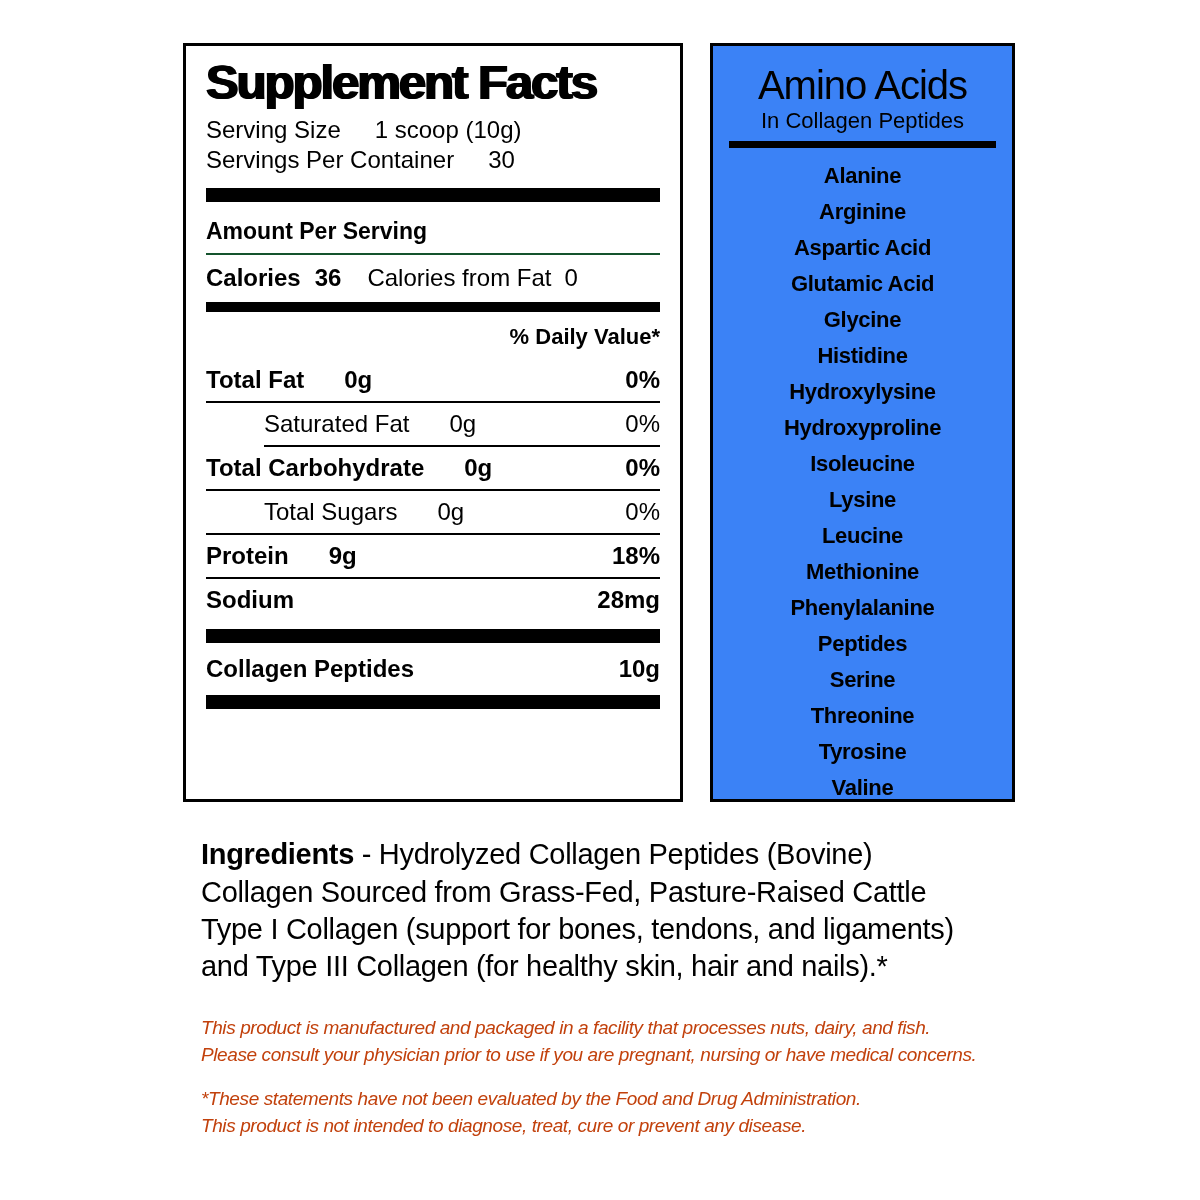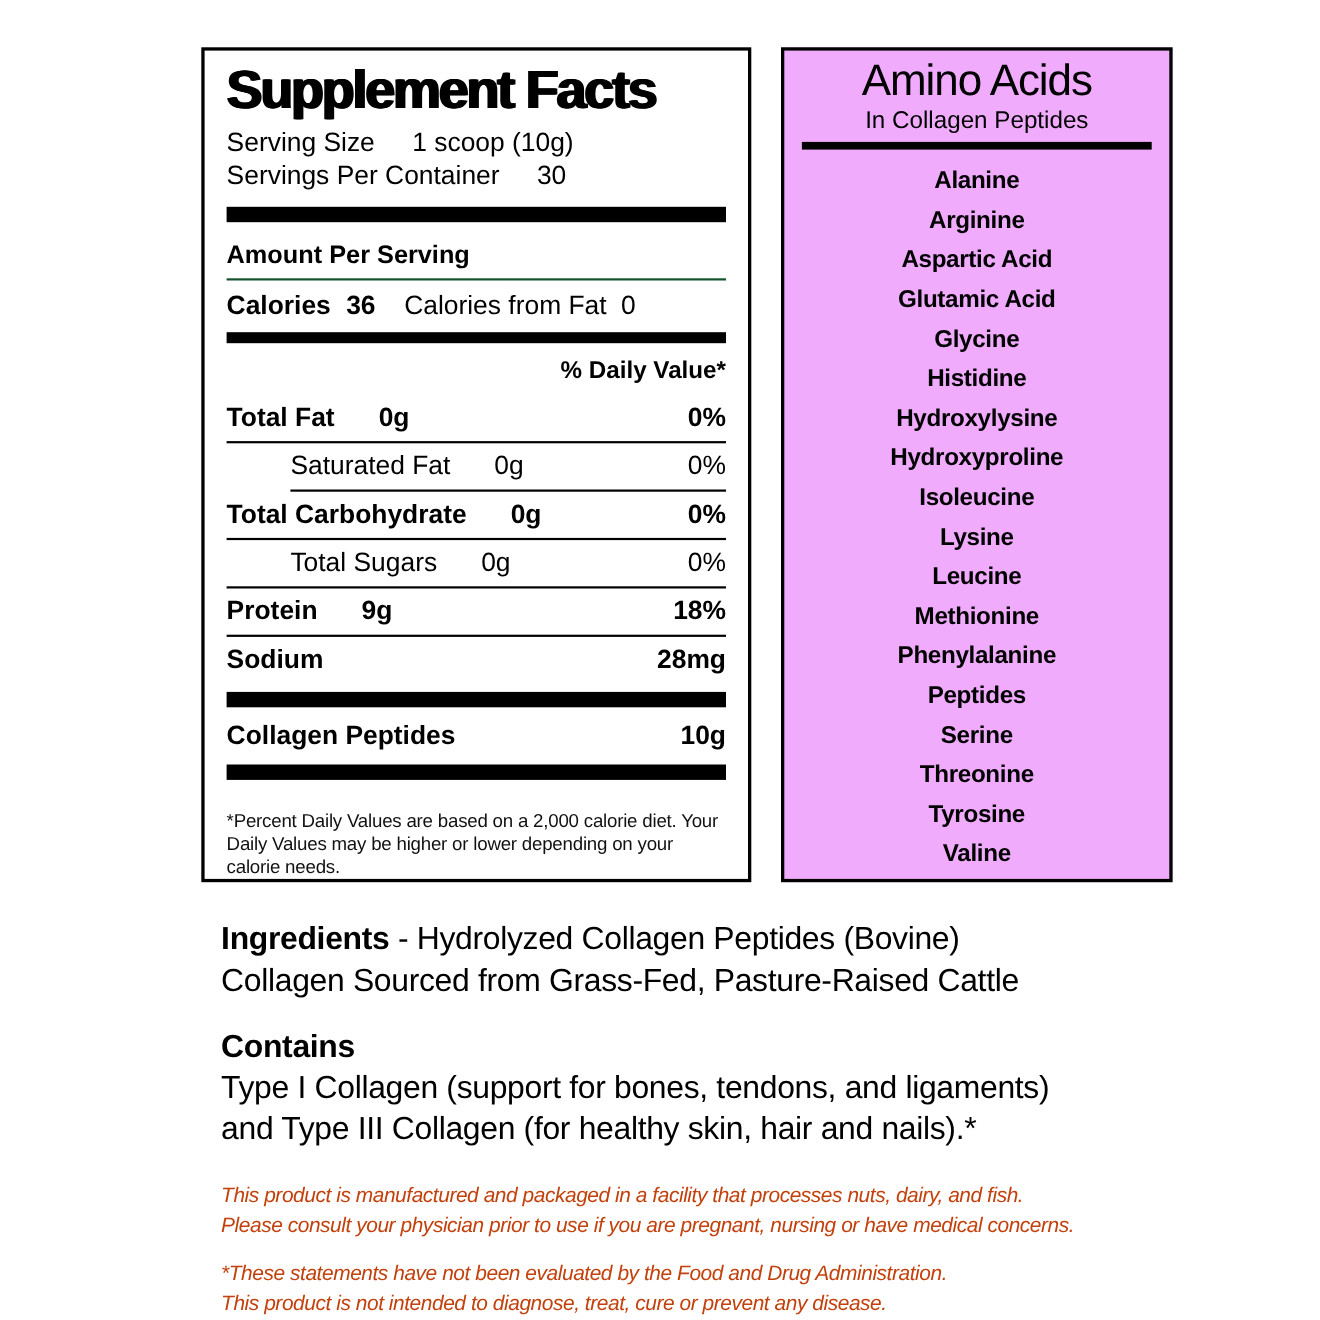--- a/index.html
+++ b/index.html
@@ -94,25 +94,25 @@
     font-size: 17px;
     line-height: 21px;
     color: #111;
     letter-spacing: -0.2px;
   }
 
   
   .amino-panel {
     position: absolute;
     left: 710px; top: 43px;
-    width: 356px; height: 759px;
+    width: 305px; height: 759px;
     border: 3px solid #000;
-    background: #f0abfc;
+    background: #3b82f6;
     text-align: center;
-    padding-top: 4px;
+    padding-top: 16px;
   }
   .aa-title {
     font-size: 40px;
     line-height: 46px;
     letter-spacing: -1px;
   }
   .aa-subtitle {
     font-size: 22px;
     line-height: 26px;
   }
@@ -227,21 +227,20 @@
 
   <div class="bar bar-3"></div>
 
   <div class="collagen-row">
     <span>Collagen Peptides</span>
     <span class="cval">10g</span>
   </div>
 
   <div class="bar bar-4"></div>
 
-  <div class="sf-footnote">*Percent Daily Values are based on a 2,000 calorie diet. Your Daily Values may be higher or lower depending on your calorie needs.</div>
 </div>
 
 <div class="amino-panel">
   <div class="aa-title">Amino Acids</div>
   <div class="aa-subtitle">In Collagen Peptides</div>
   <div class="aa-bar"></div>
   <div class="aa-item">Alanine</div>
   <div class="aa-item">Arginine</div>
   <div class="aa-item">Aspartic Acid</div>
   <div class="aa-item">Glutamic Acid</div>
@@ -260,21 +259,20 @@
   <div class="aa-item">Tyrosine</div>
   <div class="aa-item">Valine</div>
 </div>
 
 <div class="bottom-block">
   <div class="ing-para">
     <span class="ing-label">Ingredients</span><span> - Hydrolyzed Collagen Peptides (Bovine)</span>
     <div>Collagen Sourced from Grass-Fed, Pasture-Raised Cattle</div>
   </div>
 
-  <div class="contains-heading">Contains</div>
   <div class="contains-line">Type I Collagen (support for bones, tendons, and ligaments)</div>
   <div class="contains-line">and Type III Collagen (for healthy skin, hair and nails).*</div>
 
   <div class="fine-print first">
     <div>This product is manufactured and packaged in a facility that processes nuts, dairy, and fish.</div>
     <div>Please consult your physician prior to use if you are pregnant, nursing or have medical concerns.</div>
   </div>
 
   <div class="fine-print second">
     <div>*These statements have not been evaluated by the Food and Drug Administration.</div>

